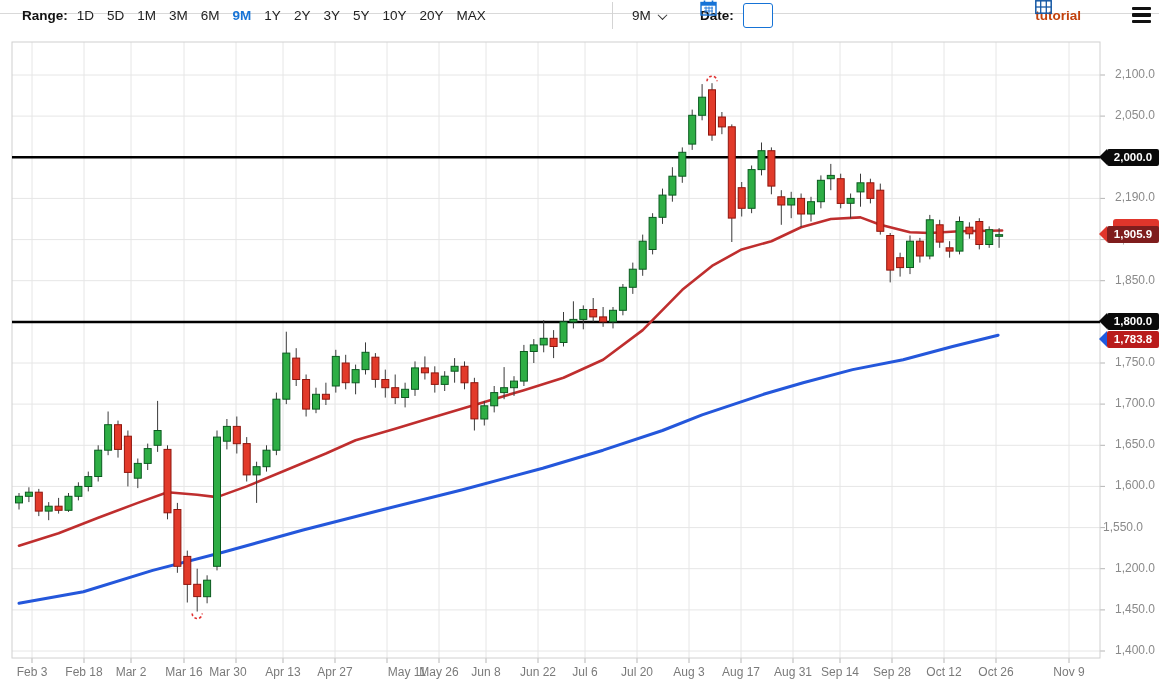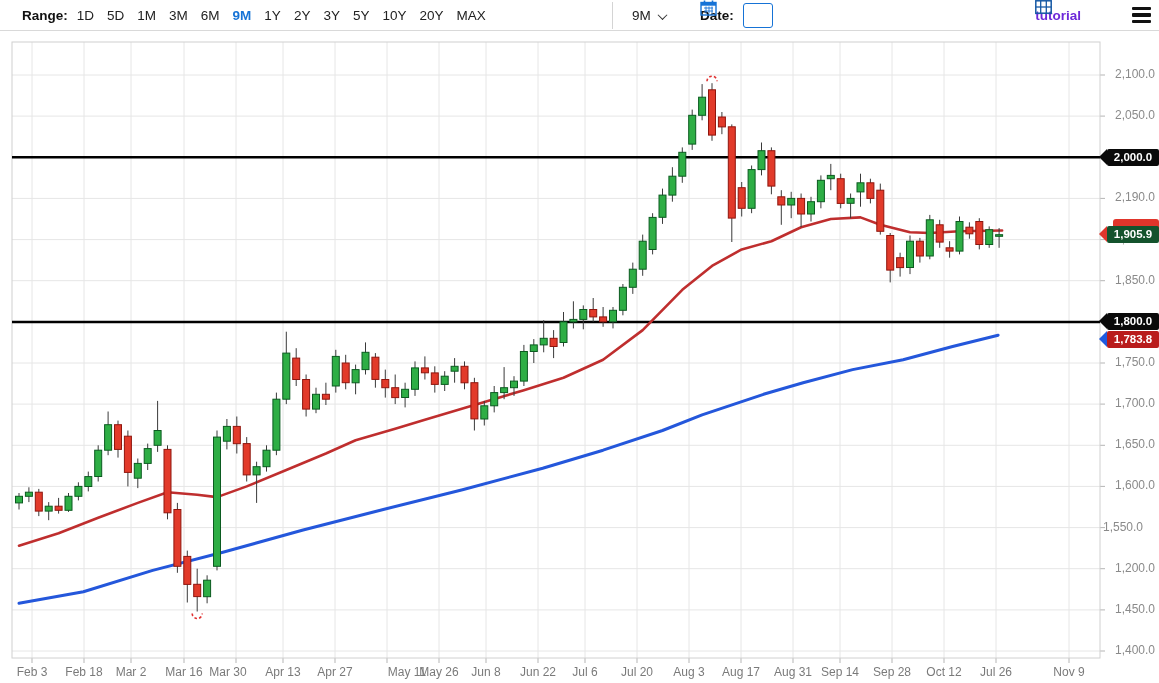--- a/index.html
+++ b/index.html
@@ -1,49 +1,49 @@
 <!DOCTYPE html>
 <html><head>
 <meta charset="utf-8">
 <style>
   * { margin:0; padding:0; box-sizing:border-box; }
   body { font-family:"Liberation Sans", sans-serif; background:#fff; }
   .stage { position:relative; width:1159px; height:683px; background:#fff; overflow:hidden; }
 
   
-  .toolbar { position:absolute; top:0; left:0; width:1159px; height:31px;
+  .toolbar { position:absolute; top:0; left:0; width:1159px; height:14px;
              border-bottom:1px solid #d9d9d9; background:#fff; font-size:13.5px; color:#222; }
   .tb-abs { position:absolute; top:0; height:30px; display:flex; align-items:center; }
   .tb-label { font-weight:bold; color:#111; margin-right:9px; }
   .range-items { display:flex; align-items:center; }
   .range-item { margin-right:13px; color:#222; cursor:pointer; }
   .range-item.active { color:#1673d6; font-weight:bold; }
   .chev { display:inline-block; width:7px; height:7px; border-right:1.8px solid #333;
           border-bottom:1.8px solid #333; transform:rotate(45deg) translate(-1px,-1px);
           margin-left:8px; }
   .vdivider { position:absolute; top:2px; height:27px; width:1px; background:#d4d4d4; }
   .cal-btn { width:30px; height:25px; border:1.5px solid #1673d6; border-radius:3px;
              background:#fff; display:flex; align-items:center; justify-content:center; cursor:pointer; }
-  .tutorial { display:flex; align-items:center; color:#6d28d9; font-weight:bold; cursor:pointer; }
+  .tutorial { display:flex; align-items:center; color:#c2410c; font-weight:bold; cursor:pointer; }
   .burger { display:flex; flex-direction:column; justify-content:center; gap:3px; width:19px; height:22px; cursor:pointer; }
   .burger div { height:3.2px; background:#111; border-radius:1px; }
 
   
   .chart { position:absolute; top:0; left:0; width:1159px; height:602px; }
   svg { position:absolute; top:0; left:0; }
   .ylab { position:absolute; width:50px; text-align:right; font-size:12px; color:#8a8a8a; z-index:2; }
   .xlab { position:absolute; font-size:12px; color:#7a7a7a; transform:translateX(-50%); white-space:nowrap; z-index:2; }
 
   .price-tag { position:absolute; right:0; width:52px; height:17px; line-height:17px;
                text-align:center; color:#fff; font-weight:bold; font-size:11.5px; z-index:4;
                border-radius:2px; }
   .price-tag::before { content:""; position:absolute; left:-8px; top:0;
                border-top:8.5px solid transparent; border-bottom:8.5px solid transparent; }
   .tag-black { background:#0a0a0a; } .tag-black::before { border-right:8px solid #0a0a0a; }
-  .tag-red { background:#14532d; } .tag-red::before { border-right:8px solid #e0352b; }
+  .tag-red { background:#7f1d1d; } .tag-red::before { border-right:8px solid #e0352b; }
   .tag-blue { background:#b91c1c; } .tag-blue::before { border-right:8px solid #1f5ae0; }
   .tag-sliver { position:absolute; right:0; width:46px; height:15px; background:#e0352b;
                border-radius:3px; z-index:3; }
 </style>
 </head>
 <body>
 
 <div class="stage">
 
   <div class="toolbar">
@@ -423,21 +423,21 @@
         <div class="xlab" style="left: 486px; top: 665px;">Jun 8</div>
         <div class="xlab" style="left: 538px; top: 665px;">Jun 22</div>
         <div class="xlab" style="left: 585px; top: 665px;">Jul 6</div>
         <div class="xlab" style="left: 637px; top: 665px;">Jul 20</div>
         <div class="xlab" style="left: 689px; top: 665px;">Aug 3</div>
         <div class="xlab" style="left: 741px; top: 665px;">Aug 17</div>
         <div class="xlab" style="left: 793px; top: 665px;">Aug 31</div>
         <div class="xlab" style="left: 840px; top: 665px;">Sep 14</div>
         <div class="xlab" style="left: 892px; top: 665px;">Sep 28</div>
         <div class="xlab" style="left: 944px; top: 665px;">Oct 12</div>
-        <div class="xlab" style="left: 996px; top: 665px;">Jul 26</div>
+        <div class="xlab" style="left: 996px; top: 665px;">Oct 26</div>
         <div class="xlab" style="left: 1069px; top: 665px;">Nov 9</div>
       </div>
 
     <div class="tag-sliver" id="tag-sliver" style="top: 219.217px;"></div>
     <div class="price-tag tag-black" id="tag-2000" style="top: 148.786px;">2,000.0</div>
     <div class="price-tag tag-black" id="tag-1800" style="top: 313.357px;">1,800.0</div>
     <div class="price-tag tag-red" id="tag-last" style="top: 226.217px;">1,905.9</div>
     <div class="price-tag tag-blue" id="tag-ma" style="top: 330.657px;">1,783.8</div>
   </div>
 </div>

